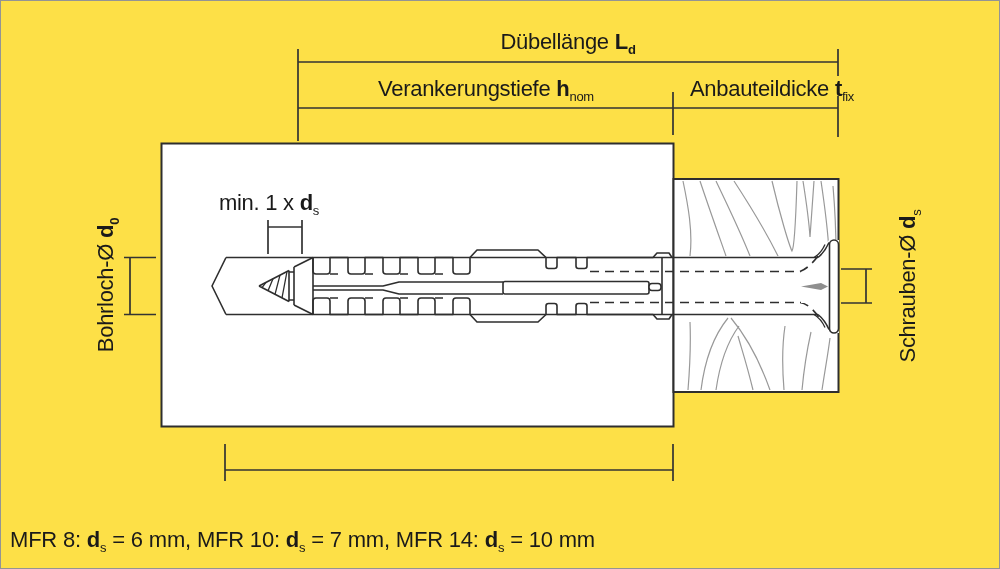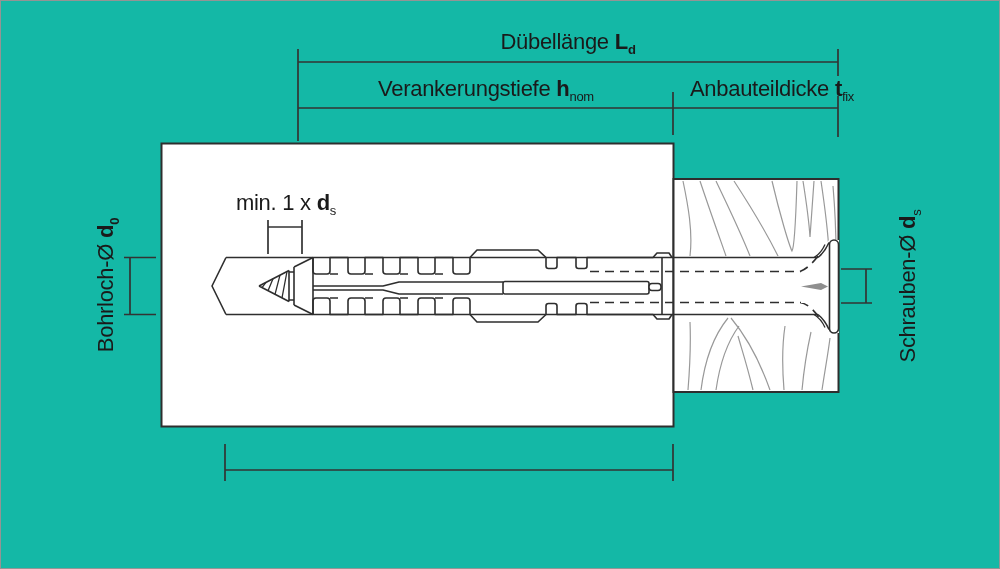--- a/index.html
+++ b/index.html
@@ -1,19 +1,19 @@
 <!DOCTYPE html>
 <html style="--draw: #2e2e2e; --dim: #333333; --grain: #999999; --text: #1a1a1a; --frame: #949494; --mark: #8f8f8f;"><head>
 <meta charset="utf-8">
 <style>
   :root{
     --draw:#2e2e2e; --dim:#333333; --grain:#999999; --text:#1a1a1a; --frame:#949494; --mark:#8f8f8f;
   }
   html,body{margin:0;padding:0;background:#fff;}
-  #stage{position:relative;width:1000px;height:569px;background:#14b8a6;overflow:hidden;
+  #stage{position:relative;width:1000px;height:569px;background:#fde047;overflow:hidden;
          box-shadow:inset 0 0 0 1px var(--frame);
          font-family:"Liberation Sans","DejaVu Sans",sans-serif;color:var(--text);}
   #drawing{position:absolute;left:0;top:0;}
   .lnw{stroke:var(--draw);stroke-width:2;fill:#fff;}
   .ln{stroke:var(--draw);stroke-width:1.6;fill:none;stroke-linejoin:round;stroke-linecap:butt;}
   .thin{stroke:var(--draw);stroke-width:1.3;fill:none;stroke-linejoin:round;}
   .fillw{stroke:var(--draw);stroke-width:1.6;fill:#fff;}
   .dim{stroke:var(--dim);stroke-width:1.7;fill:none;stroke-linecap:butt;}
   .grain{stroke:var(--grain);stroke-width:1.2;fill:none;}
   .dash{stroke:var(--draw);stroke-width:1.6;fill:none;stroke-dasharray:9 6;}
@@ -92,27 +92,30 @@
   </div>
 
   <div class="dim-label center" style="left:486px;top:77px;">
     <span>Verankerungstiefe</span><b>h</b><sub>nom</sub>
   </div>
 
   <div class="dim-label center" style="left:772px;top:77px;">
     <span>Anbauteildicke</span><b>t</b><sub>fix</sub>
   </div>
 
-  <div class="dim-label" style="left:236px;top:191px;">
+  <div class="dim-label" style="left:219px;top:191px;">
     <span>min. 1 x</span><b>d</b><sub>s</sub>
   </div>
 
   <div class="dim-label rot" style="left:106px;top:285px;">
     <span>Bohrloch-Ø</span><b>d</b><sub class="bs">0</sub>
   </div>
 
   <div class="dim-label rot" style="left:908px;top:286px;">
     <span>Schrauben-Ø</span><b>d</b><sub>s</sub>
   </div>
 
 
+  <div id="footnote">
+    <span>MFR 8: </span><b>d</b><sub>s</sub><span> = 6 mm, MFR 10: </span><b>d</b><sub>s</sub><span> = 7 mm, MFR 14: </span><b>d</b><sub>s</sub><span> = 10 mm</span>
+  </div>
 
 </div>
 
 </body></html>

